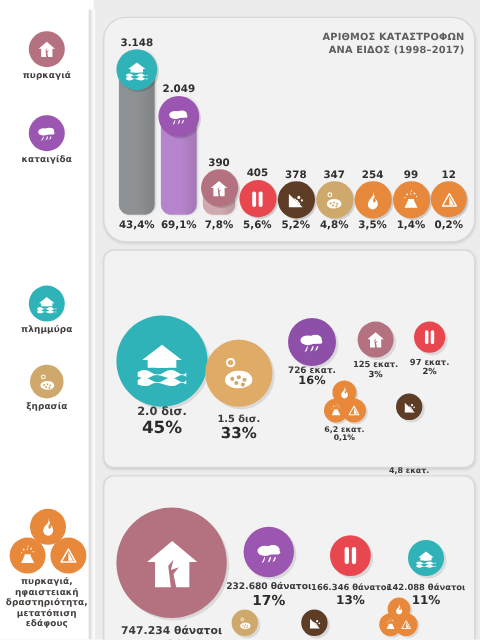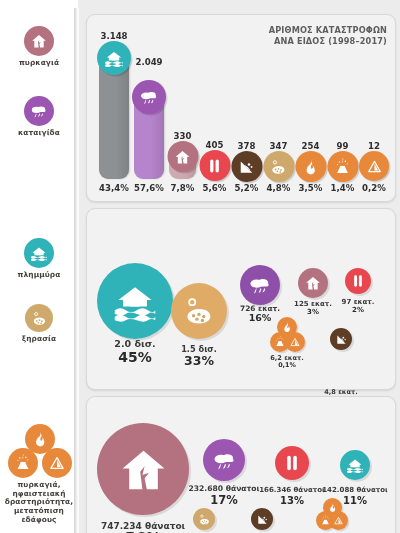--- a/index.html
+++ b/index.html
@@ -38,21 +38,21 @@
     margin-top:3px;font-size:7.4px;font-weight:bold;color:#45413f;line-height:1.18;
     letter-spacing:.1px;
   }
 
   
   .panelbg{position:absolute;left:78px;top:0;width:322px;height:533px;background:#ececec;}
   .panel{
     position:absolute;left:86px;background:#f2f2f2;border:1px solid #d8d8d8;
     border-radius:9px;box-shadow:0 1px 2px rgba(0,0,0,.10);
   }
-  #panel1{top:14px;width:308px;height:186px;}
+  #panel1{top:14px;width:308px;height:186px;border-radius:19px;}
   #panel2{top:208px;width:308px;height:180px;}
   #panel3{top:396px;width:308px;height:150px;}
   .ptitle{
     position:absolute;right:8px;font-size:8.2px;font-weight:bold;color:#5e5e5e;
     text-align:right;line-height:1.38;letter-spacing:.15px;white-space:pre-line;
   }
 
   
   .bars{position:absolute;left:0;top:0;width:308px;height:186px;}
   .bar-col{position:absolute;bottom:22px;}
@@ -115,31 +115,31 @@
           <div class="circ bar-ico" style="width: 34px; height: 34px; background: rgb(154, 86, 176); position: absolute; left: 50%; transform: translateX(-50%); bottom: 65px; box-shadow: rgba(0, 0, 0, 0.14) 1.5px 1.5px 0px;">
             <svg width="20" height="20" viewBox="0 0 100 100" fill="#fff">
               <ellipse cx="36" cy="44" rx="26" ry="17"></ellipse>
               <ellipse cx="62" cy="40" rx="22" ry="15"></ellipse>
               <rect x="14" y="42" width="72" height="14" rx="7"></rect>
               <path d="M34 64 L24 86 L32 80 L36 66 Z"></path>
               <path d="M52 64 L44 84 L52 78 L56 66 Z"></path>
               <path d="M68 64 L60 82 L68 76 L72 66 Z"></path>
             </svg>
           </div>
-          <div class="bar-val" style="bottom: 112px; margin-top: 36px;">2.049</div>
-        </div>
-        <div class="bar-pct" style="position: absolute; left: 62px; bottom: 8px;">57,6%</div>
+          <div class="bar-val" style="bottom: 99px; margin-top: 36px;">2.049</div>
+        </div>
+        <div class="bar-pct" style="position: absolute; left: 62px; bottom: 8px;">69,1%</div>
         <div class="bar-col" style="left: 82px; width: 27px; bottom: 22px; height: 66px;">
           <div class="bar" style="width: 27px; height: 36px; background: linear-gradient(to right, rgb(207, 169, 176) 0%, rgb(207, 169, 176) 55%, rgba(0, 0, 0, 0.1) 100%), rgb(207, 169, 176);"></div>
           <div class="circ bar-ico" style="width: 31px; height: 31px; background: rgb(180, 113, 127); position: absolute; left: 50%; transform: translateX(-50%); bottom: 7px; box-shadow: rgba(0, 0, 0, 0.14) 1.5px 1.5px 0px;">
             <svg width="18" height="18" viewBox="0 0 100 100" fill="#fff">
               <path d="M50 16 L88 48 L76 48 L76 86 L56 86 L52 66 L60 56 L48 60 L52 44 L44 54 L48 86 L24 86 L24 48 L12 48 Z"></path>
             </svg>
           </div>
-          <div class="bar-val" style="bottom: 38px;">330</div>
+          <div class="bar-val" style="bottom: 38px;">390</div>
         </div>
         <div class="bar-pct" style="position: absolute; left: 95.5px; bottom: 8px;">7,8%</div>
         <div class="bar-col" style="left: 114px; width: 27px; bottom: 22px; height: 57px;">
           <div class="bar" style="width: 27px; height: 27px; background: linear-gradient(to right, rgb(242, 127, 132) 0%, rgb(242, 127, 132) 55%, rgba(0, 0, 0, 0.1) 100%), rgb(242, 127, 132);"></div>
           <div class="circ bar-ico" style="width: 31px; height: 31px; background: rgb(232, 71, 79); position: absolute; left: 50%; transform: translateX(-50%); bottom: -2px; box-shadow: rgba(0, 0, 0, 0.14) 1.5px 1.5px 0px;">
             <svg width="18" height="18" viewBox="0 0 100 100" fill="#fff">
               <rect x="26" y="14" width="18" height="72" rx="9"></rect>
               <rect x="56" y="14" width="18" height="72" rx="9"></rect>
               <rect x="32" y="24" width="6" height="40" rx="3" fill="#fff" opacity=".45"></rect>
               <rect x="62" y="24" width="6" height="40" rx="3" fill="#fff" opacity=".45"></rect>

